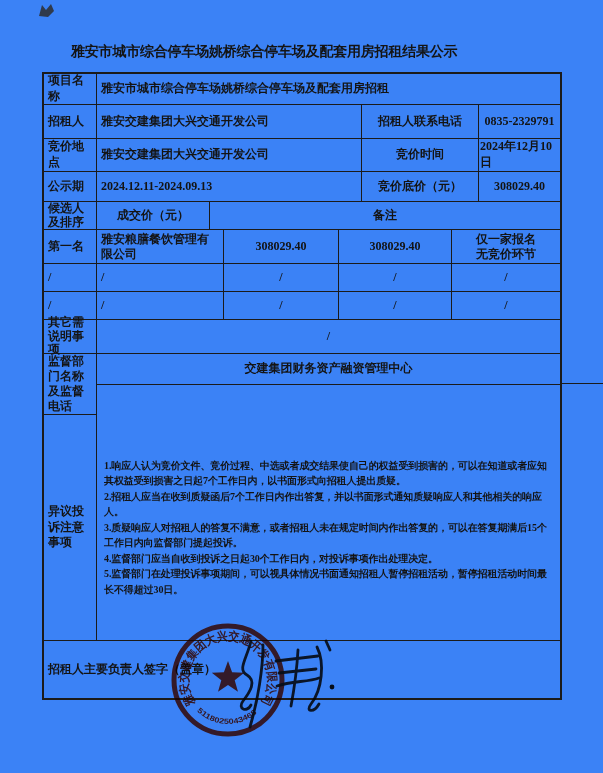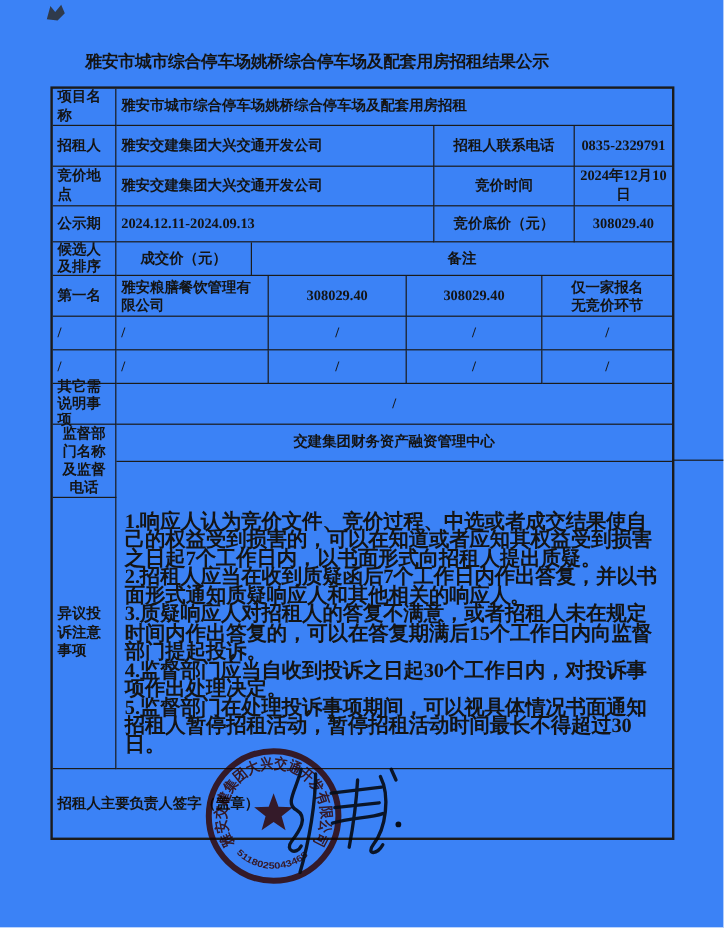--- a/index.html
+++ b/index.html
@@ -16,29 +16,29 @@
   .tbl{
     position:absolute;left:42px;top:72px;width:520px;
     border:2px solid #1b1b1b;box-sizing:border-box;background:transparent;
   }
   .row{display:flex;align-items:stretch;}
   .c{
     box-sizing:border-box;flex:0 0 auto;display:flex;align-items:center;
     border-right:1.5px solid #1b1b1b;border-bottom:1.5px solid #1b1b1b;
     font-size:12px;font-weight:600;line-height:1.3;padding:1px 4px;color:#141414;
   }
-  .center{justify-content:center;text-align:center;}
+  .center{justify-content:center;}
   .left{justify-content:flex-start;text-align:left;}
   .fill{flex:1 1 auto;border-right:none;}
   .pre{white-space:pre-line;}
   .tbl .row:last-child .c{border-bottom:none;}
   .stack{display:flex;flex-direction:row;flex:1 1 auto;}
   .stack .c{border-right:none;width:100%;}
   .objection-inner{
-    width:100%;font-size:17px;line-height:15.5px;letter-spacing:-0.1px;
+    width:100%;font-size:10px;line-height:15.5px;letter-spacing:-0.1px;
     white-space:pre-line;padding:0 2px;
   }
   .stamp-svg{position:absolute;left:130px;top:600px;width:230px;height:160px;mix-blend-mode:multiply;pointer-events:none;}
 </style>
 </head>
 <body>
 
 <div class="page">
 
   <svg class="blob" width="20" height="15" viewBox="0 0 20 15">

